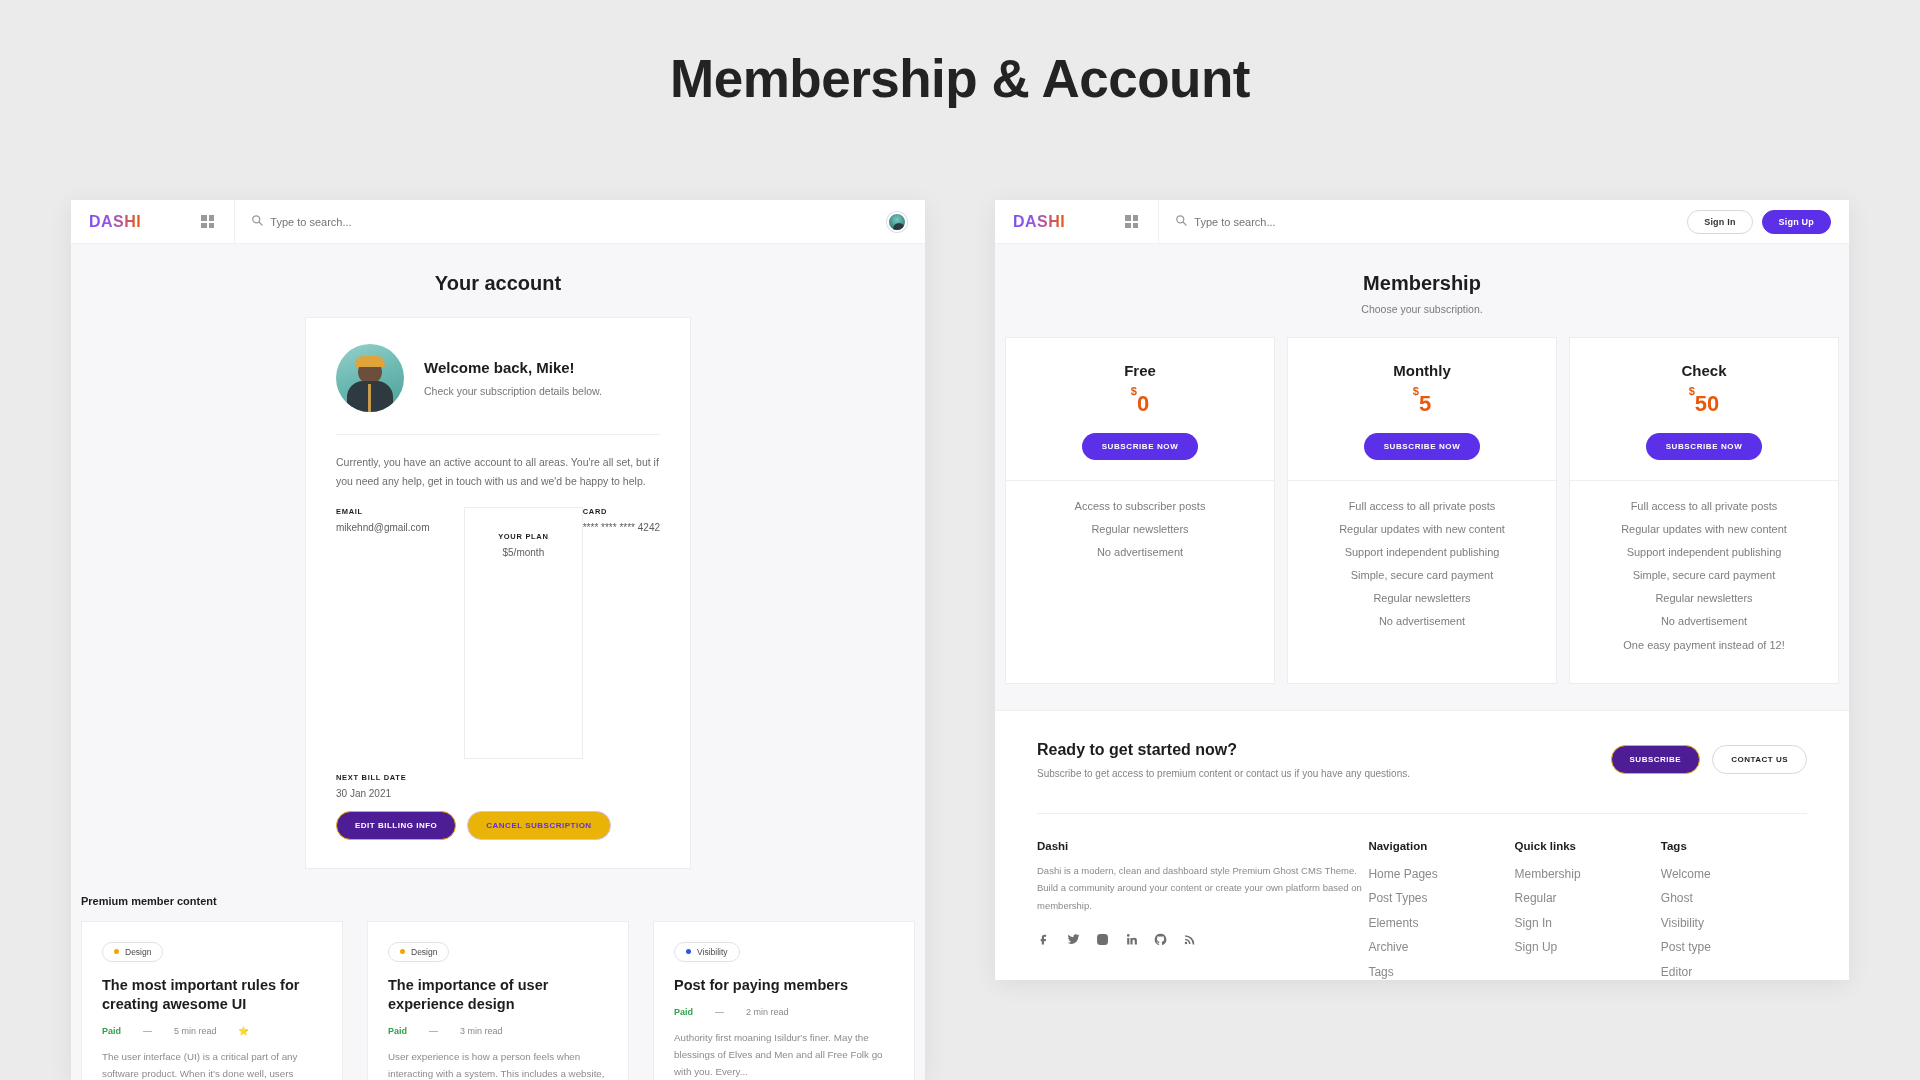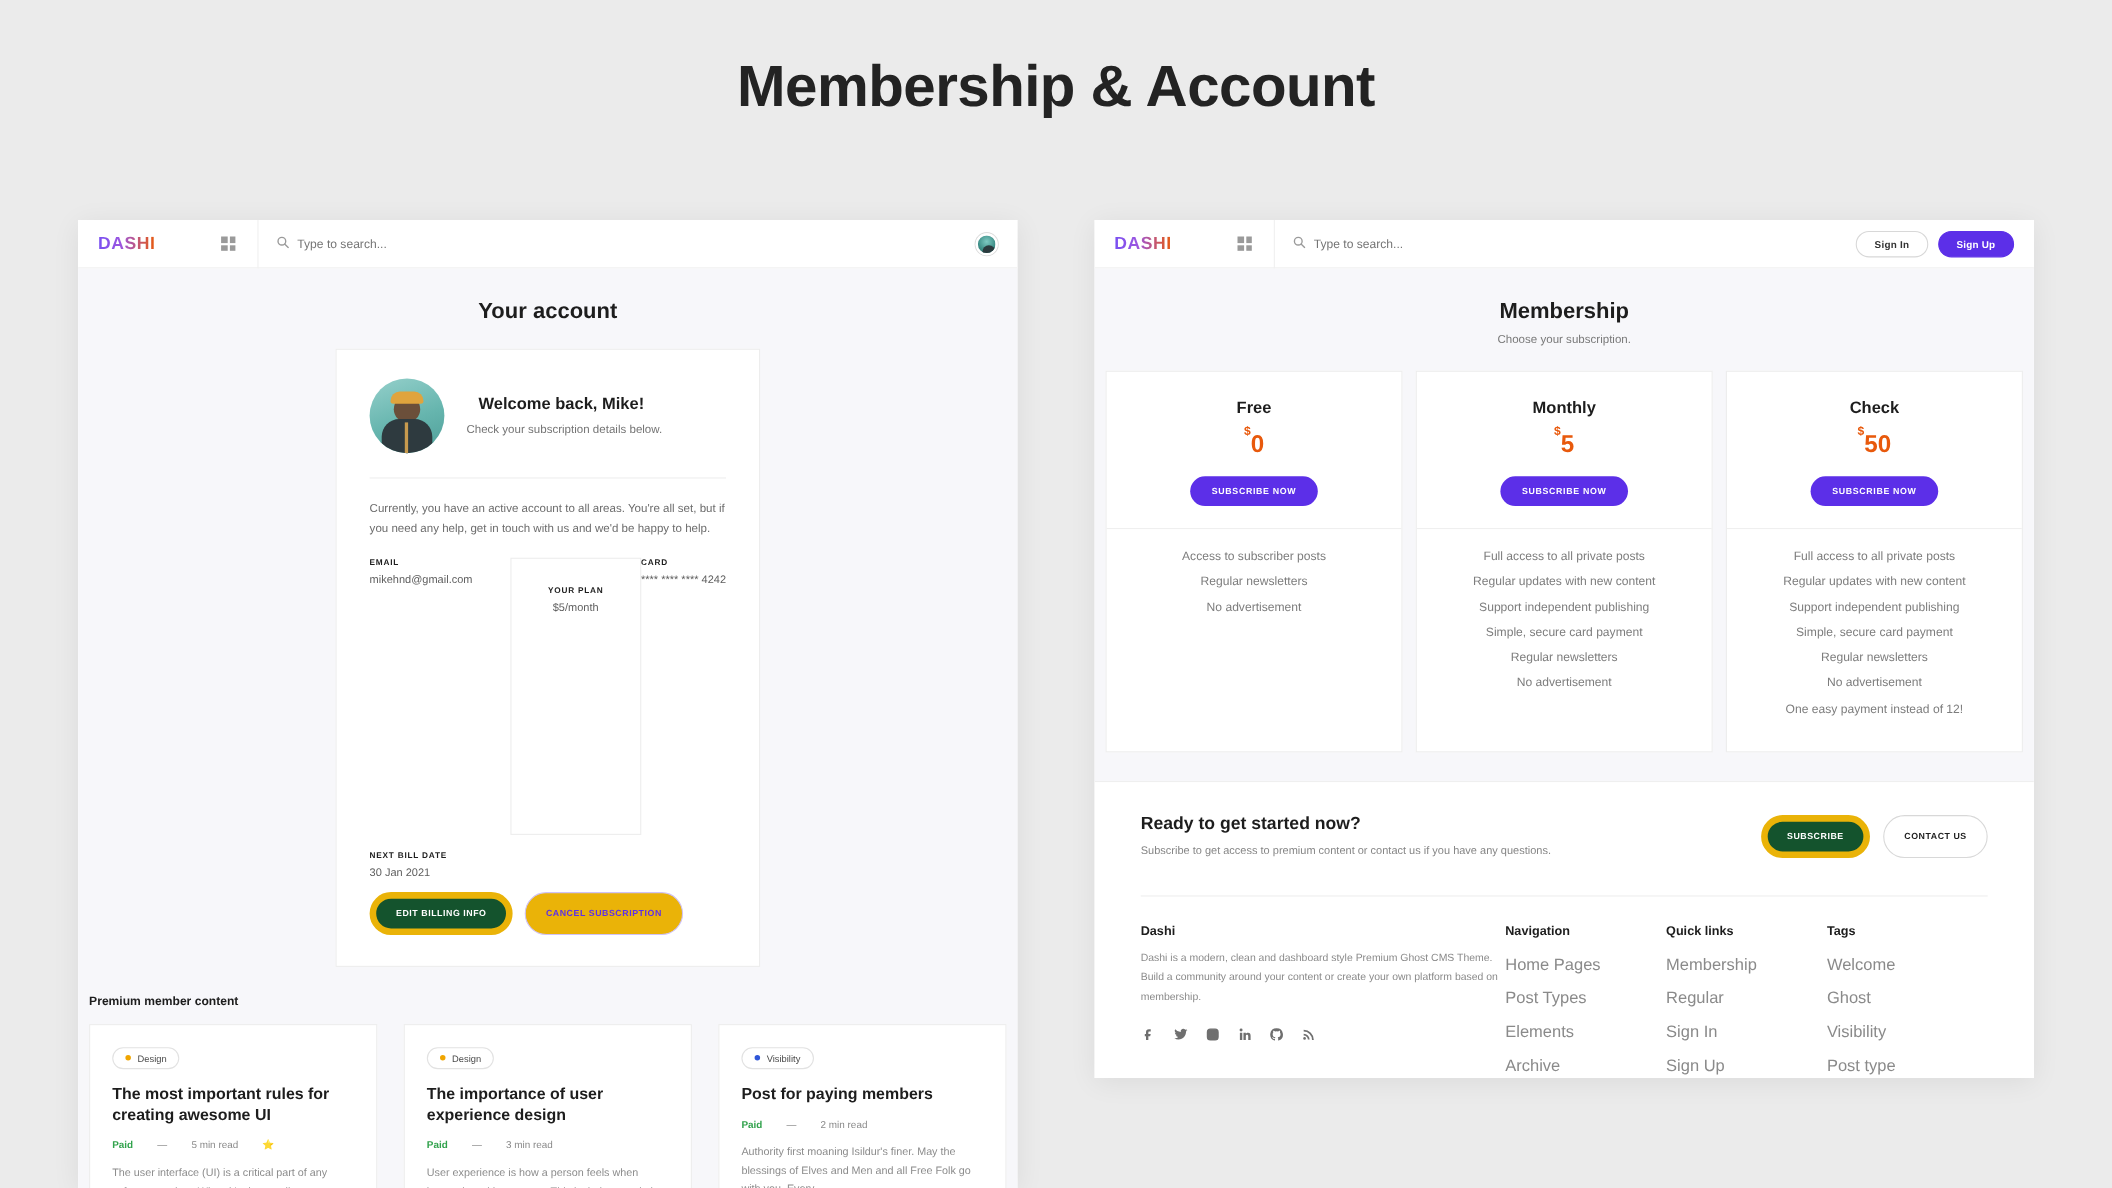--- a/index.html
+++ b/index.html
@@ -107,40 +107,40 @@
     background: linear-gradient(160deg,#95d0cb 0%,#66b5ae 55%,#4e9e98 100%);
     position: relative; overflow: hidden;
   }
   .avatar-lg .head { position:absolute; left:22px; top:16px; width:24px; height:24px;
       background:#6b4f3a; border-radius:50%; }
   .avatar-lg .cap { position:absolute; left:19px; top:12px; width:30px; height:11px;
       background:#e0a43d; border-radius:10px 10px 3px 3px; }
   .avatar-lg .body { position:absolute; left:11px; top:37px; width:46px; height:34px;
       background:#2e3a3f; border-radius:16px 16px 0 0; }
   .avatar-lg .zip { position:absolute; left:32px; top:40px; width:3px; height:28px; background:#c79a4e; }
-  .welcome { font-size: 15px; font-weight: 700; color: #1d1d1d; margin-left: 11px; }
+  .welcome { font-size: 15px; font-weight: 700; color: #1d1d1d; }
   .welcome-sub { font-size: 10.5px; color: #757575; margin-top: 9px; }
   .acct-sep { height: 1px; background: #eee; }
   .acct-desc { font-size: 10.5px; line-height: 1.8; color: #6d6d6d; padding: 18px 0 16px; }
   .field-row { display: flex; gap: 0; padding-bottom: 14px; }
   .field { }
   .field.email { width: 128px; }
   .field.plan  { width: 78px; }
   .field-label {
     font-size: 7.5px; font-weight: 800; letter-spacing: .7px;
     color: #1d1d1d; text-transform: uppercase; margin-bottom: 6px;
   }
   .field-value { font-size: 10px; color: #5e5e5e; }
   .acct-buttons { display: flex; gap: 11px; padding-top: 12px; }
   .btn-sq {
     font-size: 8px; font-weight: 700; letter-spacing: .5px;
     padding: 9px 18px; border-radius: 20px; cursor: pointer;
     font-family: "Liberation Sans", sans-serif;
   }
-  .btn-sq.fill { background:#14532d; color:#fff; border:6px solid #eab308; }
+  .btn-sq.fill { background:#4c1d95; color:#fff; border:1px solid #eab308; }
   .btn-sq.ghost { background:#eab308; color:#5c2fe8; border:1px solid #cfc2f6; }
 
   
   .premium-label {
     font-size: 11px; font-weight: 800; color:#1d1d1d;
     padding: 26px 0 14px; margin-left: 10px;
   }
   .posts { display: flex; gap: 24px; padding: 0 10px; }
   .post-card {
     flex: 1; background: #fff; border: 1px solid #ededed;
@@ -183,21 +183,21 @@
   .fc-brand { width: 340px; }
   .fc-h { font-size: 11.5px; font-weight: 800; color:#1d1d1d; margin-bottom: 10px; }
   .fc-p { font-size: 9.5px; line-height: 1.85; color:#8a8a8a; }
   .socials { display:flex; gap:14px; margin-top: 18px; }
   .soc {
     width: 15px; height: 15px; color:#6f6f6f;
     display:flex;align-items:center;justify-content:center;cursor:pointer;
   }
   .soc svg { width:13px;height:13px;fill:currentColor; }
   .fcol { width: 150px; }
-  .fc-link { font-size: 15px; color:#8a8a8a; line-height: 2.05; cursor:pointer; }
+  .fc-link { font-size: 12px; color:#8a8a8a; line-height: 2.05; cursor:pointer; }
   .copyright {
     border-top:1px solid #eee; text-align:center;
     font-size: 9px; color:#9a9a9a; padding: 14px 0 16px;
   }
 
   
   .plans { display:flex; gap: 12px; padding: 0 10px 26px; }
   .plan {
     flex:1; background:#fff; border:1px solid #ededed;
     padding: 24px 18px 26px; display:flex; flex-direction:column; align-items:center;

